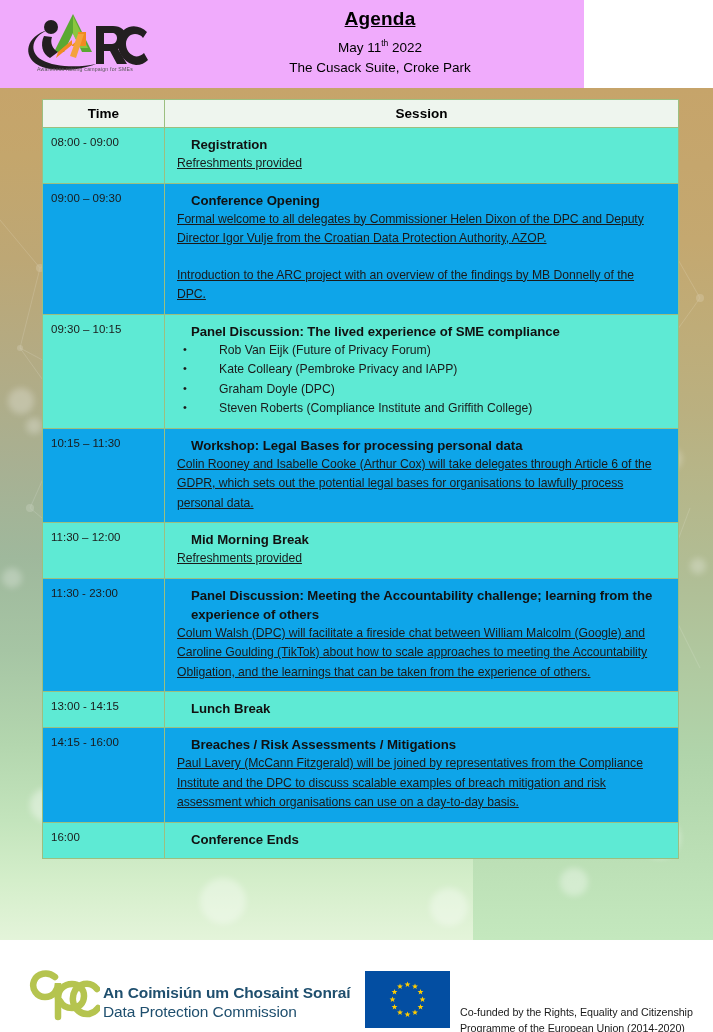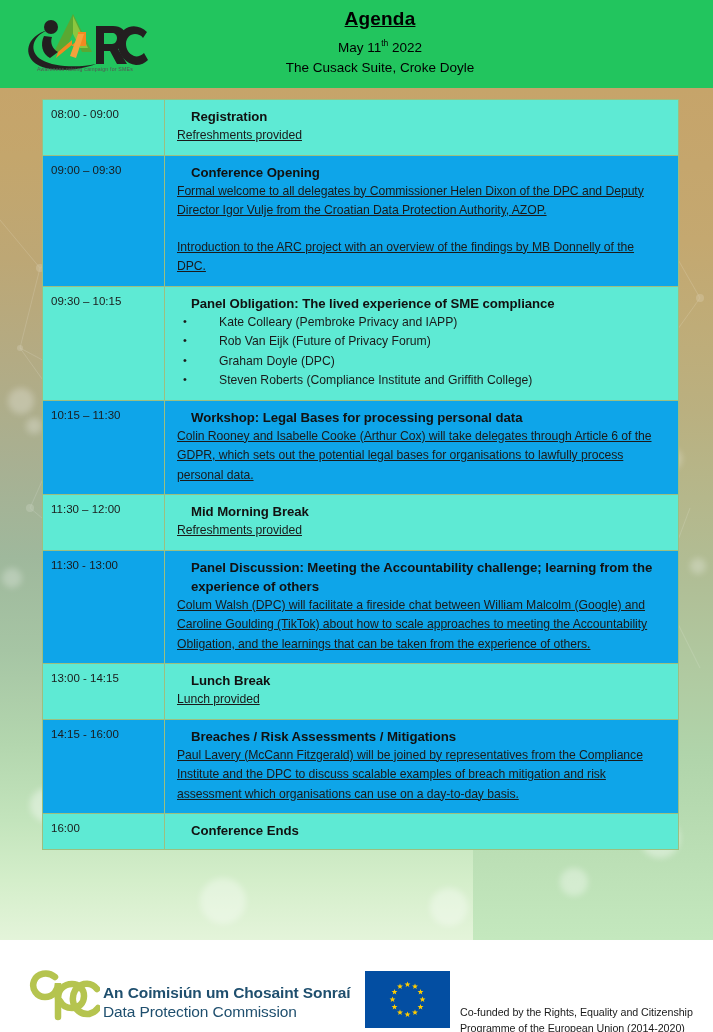--- a/index.html
+++ b/index.html
@@ -58,22 +58,22 @@
   }
   .veins {
     position: absolute; inset: 0;
     opacity: 0.30;
   }
 
   
   .header {
     position: absolute;
     left: 0; top: 0;
-    width: 713px; height: 88px;
-    background: #22c55e;
+    width: 584px; height: 88px;
+    background: #f0abfc;
     z-index: 5;
   }
   .logo-arc {
     position: absolute;
     left: 18px; top: 6px;
     width: 132px; height: 74px;
   }
   .logo-tagline {
     position: absolute;
     left: 20px; top: 66px;
@@ -304,80 +304,83 @@
     <path d="M52 50 L60 28 L66 28 L58 52 Z" fill="#f4a23c"></path>
 
     <path d="M78 20 L78 58 L86 58 L86 45 L92 45 L99 58 L109 58 L100 43 C106 41 108 36 108 31 C108 24 103 20 95 20 Z M86 27 L94 27 C97 27 99 29 99 32 C99 35 97 38 94 38 L86 38 Z" fill="#231f20"></path>
     <path d="M129 26 C124 21 117 19 111 21 C103 24 99 32 100 40 C101 49 108 58 118 59 C123 59 127 57 130 54 L126 47 C123 50 119 51 116 50 C111 48 108 43 108 38 C108 32 112 28 117 28 C120 28 123 29 125 32 Z" fill="#231f20"></path>
   </svg>
   <div class="logo-tagline">Awareness raising campaign for SMEs</div>
 
   <div class="title-block">
     <div class="doc-title">Agenda</div>
     <div class="doc-date"><span>May 11</span><sup>th</sup><span> 2022</span></div>
-    <div class="doc-venue">The Cusack Suite, Croke Doyle</div>
+    <div class="doc-venue">The Cusack Suite, Croke Park</div>
   </div>
 </div>
 
 <div class="table">
+  <div class="trow thead">
+    <div class="cell-time">Time</div>
+    <div class="cell-session">Session</div>
+  </div>
   <div id="rows-host">
       <div class="trow row-dark">
         <div class="cell-time">08:00 - 09:00</div>
         <div class="cell-session">
           <div class="s-title">Registration</div>
           <div class="s-body">Refreshments provided</div>
         </div>
       </div>
       <div class="trow row-light">
         <div class="cell-time">09:00 – 09:30</div>
         <div class="cell-session">
           <div class="s-title">Conference Opening</div>
           <div class="s-body">Formal welcome to all delegates by Commissioner Helen Dixon of the DPC and Deputy Director Igor Vulje from the Croatian Data Protection Authority, AZOP.</div>
           <div class="s-gap"></div>
           <div class="s-body">Introduction to the ARC project with an overview of the findings by MB Donnelly of the DPC.</div>
         </div>
       </div>
       <div class="trow row-dark">
         <div class="cell-time">09:30 – 10:15</div>
         <div class="cell-session">
-          <div class="s-title">Panel Obligation: The lived experience of SME compliance</div>
+          <div class="s-title">Panel Discussion: The lived experience of SME compliance</div>
           <ul class="s-bullets">
+            <li>Rob Van Eijk (Future of Privacy Forum)</li>
             <li>Kate Colleary (Pembroke Privacy and IAPP)</li>
-            <li>Rob Van Eijk (Future of Privacy Forum)</li>
             <li>Graham Doyle (DPC)</li>
             <li>Steven Roberts (Compliance Institute and Griffith College)</li>
           </ul>
         </div>
       </div>
       <div class="trow row-light">
         <div class="cell-time">10:15 – 11:30</div>
         <div class="cell-session">
           <div class="s-title">Workshop: Legal Bases for processing personal data</div>
           <div class="s-body">Colin Rooney and Isabelle Cooke (Arthur Cox) will take delegates through Article 6 of the GDPR, which sets out the potential legal bases for organisations to lawfully process personal data.</div>
         </div>
       </div>
       <div class="trow row-dark">
         <div class="cell-time">11:30 – 12:00</div>
         <div class="cell-session">
           <div class="s-title">Mid Morning Break</div>
           <div class="s-body">Refreshments provided</div>
         </div>
       </div>
       <div class="trow row-light">
-        <div class="cell-time">11:30 - 13:00</div>
+        <div class="cell-time">11:30 - 23:00</div>
         <div class="cell-session">
           <div class="s-title">Panel Discussion: Meeting the Accountability challenge; learning from the experience of others</div>
           <div class="s-body">Colum Walsh (DPC) will facilitate a fireside chat between William Malcolm (Google) and Caroline Goulding (TikTok) about how to scale approaches to meeting the Accountability Obligation, and the learnings that can be taken from the experience of others.</div>
         </div>
       </div>
       <div class="trow row-dark">
         <div class="cell-time">13:00 - 14:15</div>
         <div class="cell-session">
           <div class="s-title">Lunch Break</div>
-          <div class="s-body">Lunch provided</div>
         </div>
       </div>
       <div class="trow row-light">
         <div class="cell-time">14:15 - 16:00</div>
         <div class="cell-session">
           <div class="s-title">Breaches / Risk Assessments / Mitigations</div>
           <div class="s-body">Paul Lavery (McCann Fitzgerald) will be joined by representatives from the Compliance Institute and the DPC to discuss scalable examples of breach mitigation and risk assessment which organisations can use on a day-to-day basis.</div>
         </div>
       </div>
       <div class="trow row-dark">

